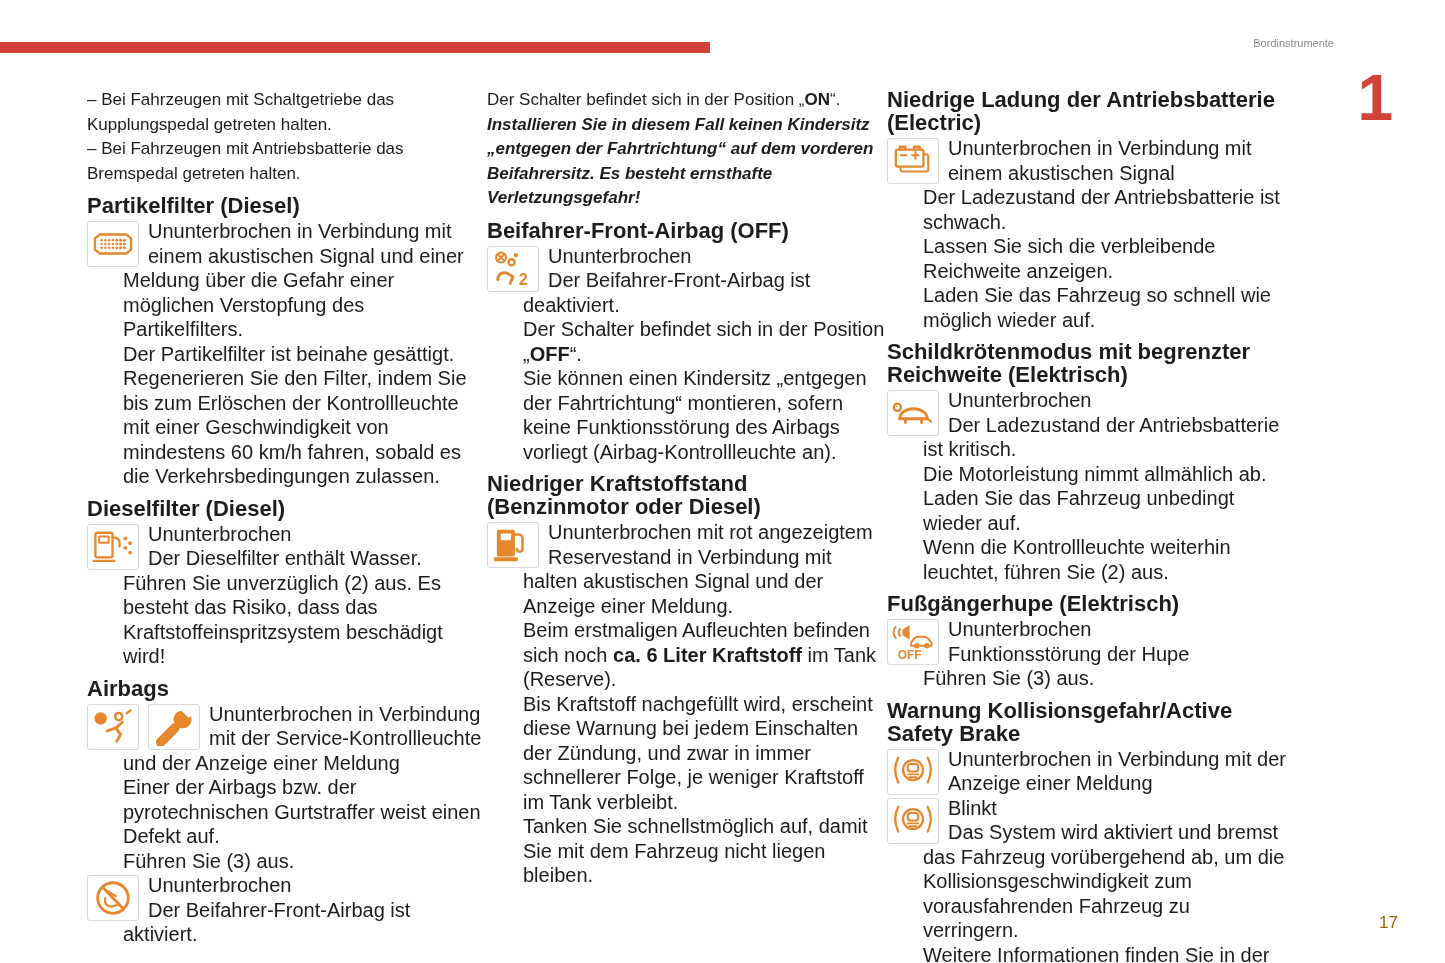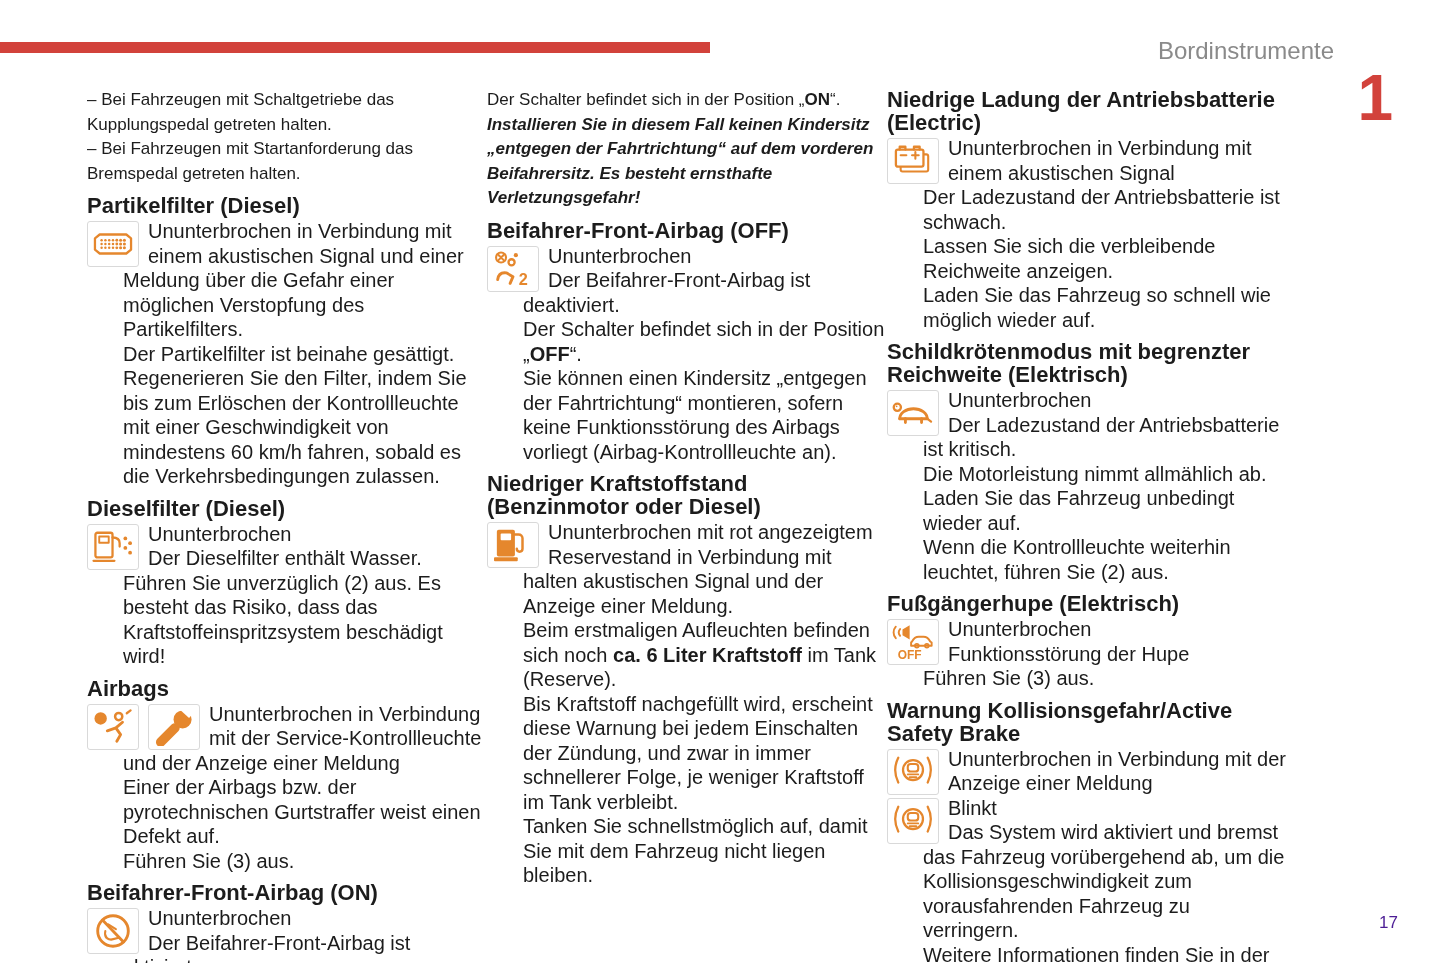--- a/index.html
+++ b/index.html
@@ -2,23 +2,23 @@
 <html><head>
 <meta charset="utf-8">
 <style>
   html,body { margin:0; padding:0; }
   body {
     width:1445px; height:963px; position:relative; overflow:hidden;
     background:#ffffff; color:#1c1c1c;
     font-family:"Liberation Sans", sans-serif;
   }
   .redbar { position:absolute; left:0; top:42px; width:710px; height:11px; background:#d2423b; }
-  .header-title { position:absolute; top:37px; right:111px; font-size:24px; color:#8a8a8a; }
+  .header-title { position:absolute; top:37px; right:111px; font-size:11px; color:#8a8a8a; }
   .chapter-num { position:absolute; top:66px; right:52px; font-size:64px; font-weight:bold; color:#d2423b; line-height:1; }
-  .page-num { position:absolute; bottom:30px; right:47px; font-size:17px; color:#4c1d95; }
+  .page-num { position:absolute; bottom:30px; right:47px; font-size:17px; color:#a16207; }
   .content { position:absolute; left:87px; top:88px; display:flex; }
   .col { width:400px; }
   .col > :first-child { margin-top:0; }
   p.body { margin:0; font-size:17px; line-height:24.5px; }
   h3 { margin:8px 0 2px 0; font-size:22px; line-height:23px; clear:both; }
   .entry { font-size:0; }
   .entry p.body { font-size:20px;margin-left:36px; }
   .icon-box {
     float:left; width:52px; height:46px; box-sizing:border-box;
     border:1px solid #d9d9d9; border-radius:3px; background:#fff;
@@ -31,21 +31,21 @@
 <body>
 
 <div class="redbar"></div>
 <div class="header-title">Bordinstrumente</div>
 <div class="chapter-num">1</div>
 
 <div class="content">
 
   <div class="col">
     <p class="body">–  Bei Fahrzeugen mit Schaltgetriebe das Kupplungspedal getreten halten.</p>
-    <p class="body">–  Bei Fahrzeugen mit Startanforderung das Bremspedal getreten halten.</p>
+    <p class="body">–  Bei Fahrzeugen mit Antriebsbatterie das Bremspedal getreten halten.</p>
 
     <h3>Partikelfilter (Diesel)</h3>
     <div class="entry">
       <span class="icon-box">
         <svg width="44" height="38" viewBox="0 0 46 40" fill="none" stroke="#e5872d" stroke-width="2.4" stroke-linecap="round" stroke-linejoin="round">
           <path d="M9 10 h28 l5 4 v12 l-5 4 H9 l-5 -4 V14 z"></path>
           <g fill="#e5872d" stroke="none">
             <circle cx="11" cy="16" r="1.3"></circle>
               <circle cx="15" cy="16" r="1.3"></circle>
               <circle cx="19" cy="16" r="1.3"></circle>
@@ -111,21 +111,20 @@
           <line x1="9" y1="36" x2="24" y2="21" stroke="#e5872d" stroke-width="10"></line>
           <circle cx="32" cy="12" r="9.5" fill="#e5872d"></circle>
           <rect x="30" y="-3" width="14" height="10" fill="#ffffff" transform="rotate(42 37 2)"></rect>
         </svg>
       </span>
       <p class="body">Ununterbrochen in Verbindung mit der Service-Kontrollleuchte und der Anzeige einer Meldung</p>
       <p class="body">Einer der Airbags bzw. der pyrotechnischen Gurtstraffer weist einen Defekt auf.</p>
       <p class="body">Führen Sie (3) aus.</p>
     </div>
 
-    <h3>Beifahrer-Front-Airbag (ON)</h3>
     <div class="entry">
       <span class="icon-box">
         <svg width="44" height="40" viewBox="0 0 46 40" fill="none" stroke="#e5872d" stroke-width="3" stroke-linecap="round" stroke-linejoin="round">
           <circle cx="23" cy="20" r="16"></circle>
           <line x1="12" y1="8.5" x2="34" y2="31.5"></line>
           <path d="M15 24 q1 5 6 5 l8 -2 M18 13 l8 5 m-11 2 q-1 5 1 7" stroke-width="2.2"></path>
         </svg>
       </span>
       <p class="body">Ununterbrochen</p>
       <p class="body">Der Beifahrer-Front-Airbag ist aktiviert.</p>

